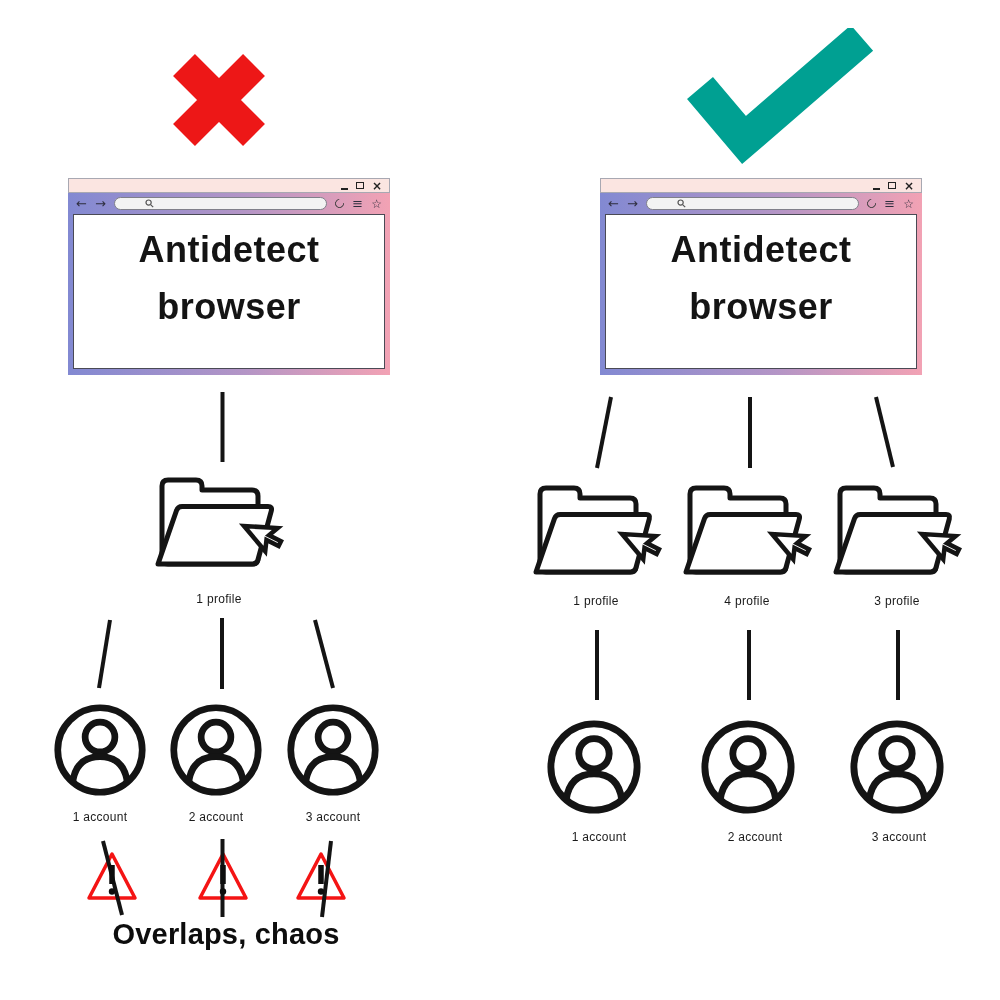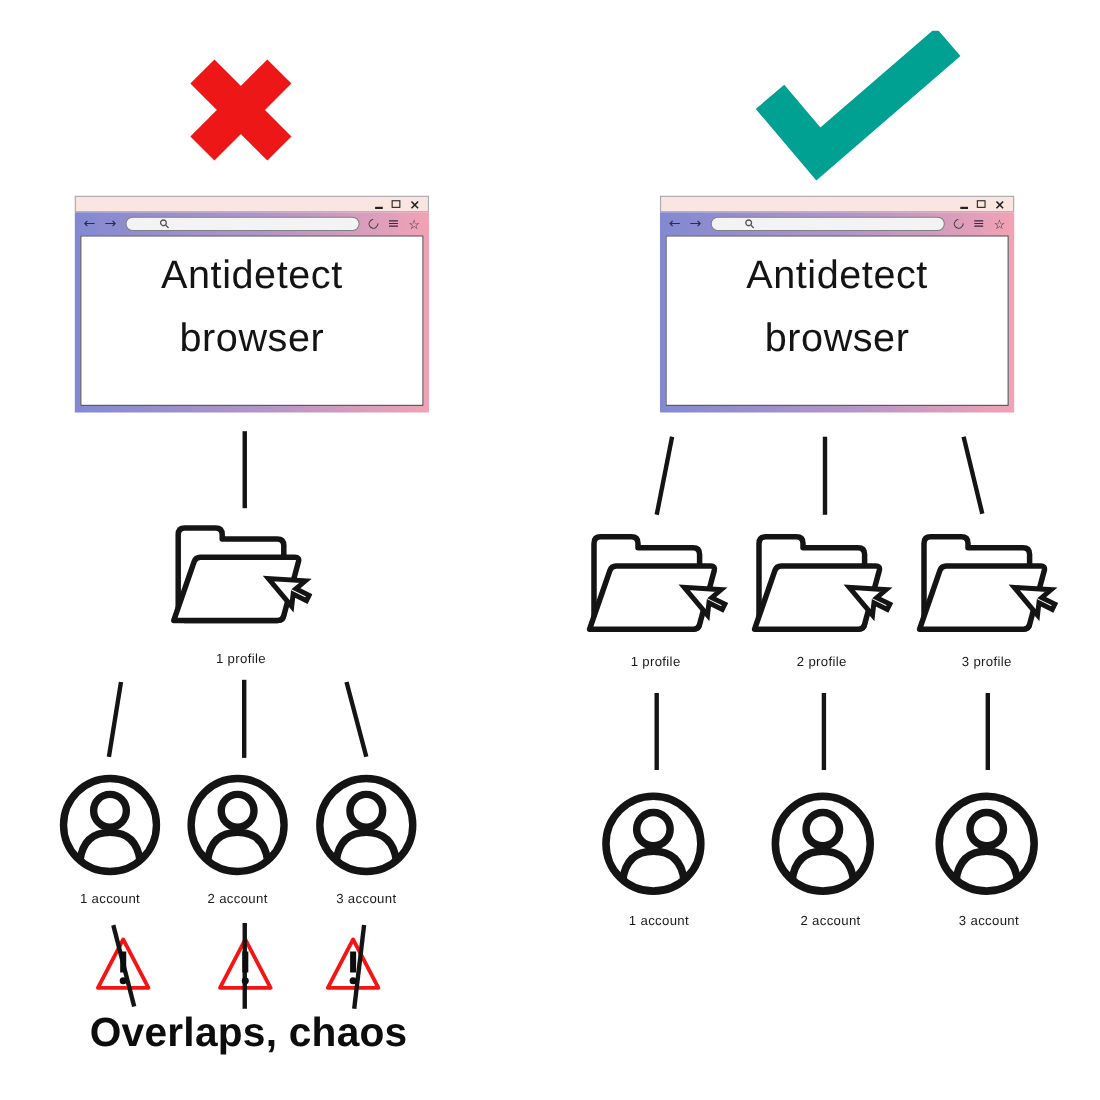--- a/index.html
+++ b/index.html
@@ -22,25 +22,25 @@
   .win-nav{height:21px;display:flex;align-items:center;gap:8px;padding:0 3px;}
   .nav-glyph{font-family:"DejaVu Sans",sans-serif;font-size:13px;line-height:1;color:#2e2e3e;}
   .nav-search{flex:1;height:13px;background:#f3f3f3;border:1px solid #80808a;border-radius:7px;
     display:flex;align-items:center;padding-left:30px;}
   .nav-refresh{width:9px;height:9px;border:1.6px solid #3a3a3a;border-radius:50%;
     border-top-color:transparent;transform:rotate(40deg);}
   .nav-star{font-size:12px;}
   .win-content{background:#fff;border:1px solid #4a4a55;height:155px;
     display:flex;align-items:center;justify-content:center;}
   .browser-title{width:218px;text-align:center;font-size:36px;line-height:1.58;
-    font-weight:400;letter-spacing:0.5px;color:#141414;margin-top:-26px;}
+    font-weight:700;letter-spacing:0.5px;color:#141414;margin-top:-26px;}
 
   
   .lbl{position:absolute;text-align:center;font-size:12px;letter-spacing:0.3px;color:#1a1a1a;}
-  .caption{position:absolute;text-align:center;font-size:37px;font-weight:bold;
+  .caption{position:absolute;text-align:center;font-size:29px;font-weight:bold;
     letter-spacing:0.2px;color:#0d0d0d;}
 
   svg{display:block;}
 </style>
 </head>
 <body>
 
 <div class="canvas">
 
   <svg width="0" height="0" style="position:absolute">
@@ -177,21 +177,21 @@
       <use href="#sym-folder"></use>
     </svg>
   <svg class="abs" style="left:682px;top:470px;overflow:visible" width="130" height="130">
       <use href="#sym-folder"></use>
     </svg>
   <svg class="abs" style="left:832px;top:470px;overflow:visible" width="130" height="130">
       <use href="#sym-folder"></use>
     </svg>
 
   <div class="lbl" style="left:526px;top:594px;width:140px">1 profile</div>
-  <div class="lbl" style="left:677px;top:594px;width:140px">2 profile</div>
+  <div class="lbl" style="left:677px;top:594px;width:140px">4 profile</div>
   <div class="lbl" style="left:827px;top:594px;width:140px">3 profile</div>
 
   <svg class="abs" style="left:545px;top:718px" width="98" height="98">
       <use href="#sym-account"></use>
     </svg>
   <svg class="abs" style="left:699px;top:718px" width="98" height="98">
       <use href="#sym-account"></use>
     </svg>
   <svg class="abs" style="left:848px;top:718px" width="98" height="98">
       <use href="#sym-account"></use>

